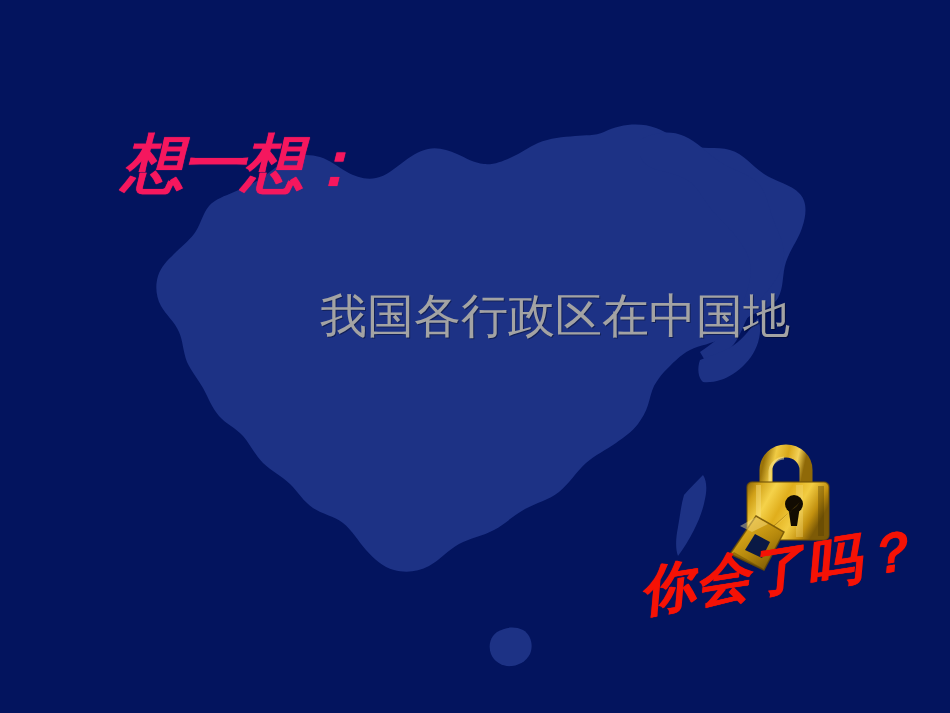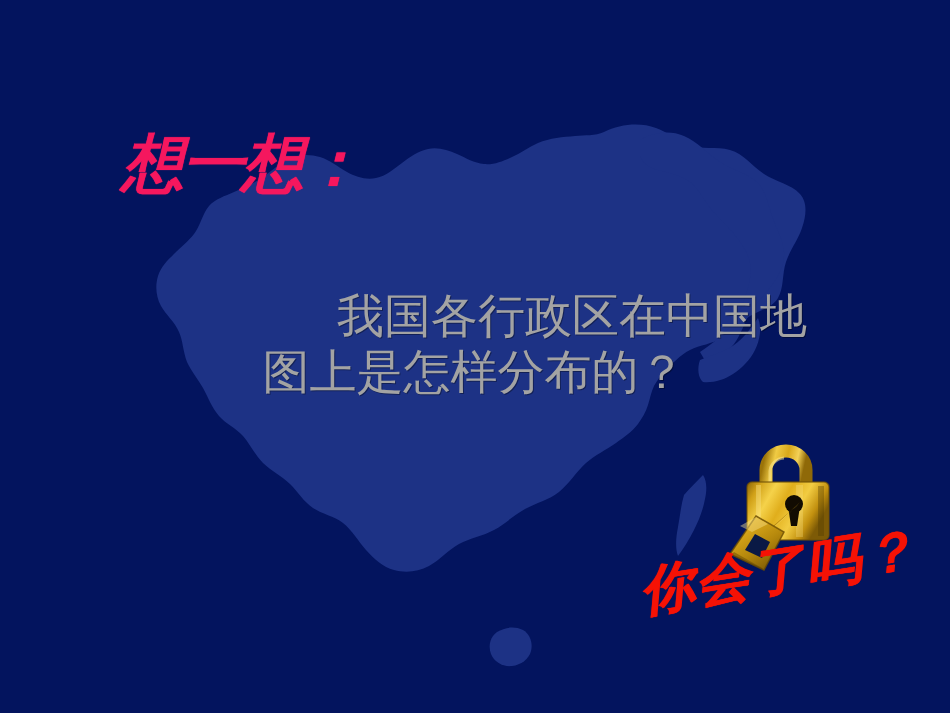--- a/index.html
+++ b/index.html
@@ -8,21 +8,20 @@
     background: #000;
   }
   #slide {
     position: relative;
     width: 950px;
     height: 713px;
     overflow: hidden;
     background: #03145e;
     font-family: "Liberation Serif", "DejaVu Serif", serif;
     user-select: none;
-    text-align: center;
   }
 
   
   #map-layer {
     position: absolute;
     inset: 0;
     width: 950px;
     height: 713px;
     pointer-events: none;
   }
@@ -200,21 +199,20 @@
         C 689,540 683,549 678,556
         C 675,548 676,537 678,527
         C 680,516 681,505 684,495 Z"></path>
     </svg>
   </div>
 
   <div id="title-think">想一想：</div>
 
   <div id="question-block">
     <div><span class="indent"></span><span>我国各行政区在中国地</span></div>
-    <div>图上是怎样分布的？</div>
   </div>
 
   <div id="padlock-group">
     <svg viewBox="0 0 132 145" xmlns="http://www.w3.org/2000/svg" aria-hidden="true">
       <defs>
         <linearGradient id="goldBody" x1="0" y1="0" x2="1" y2="0.4">
           <stop offset="0%" stop-color="#8a6508"></stop>
           <stop offset="14%" stop-color="#d0a017"></stop>
           <stop offset="32%" stop-color="#f5d24a"></stop>
           <stop offset="50%" stop-color="#e0ae1c"></stop>

